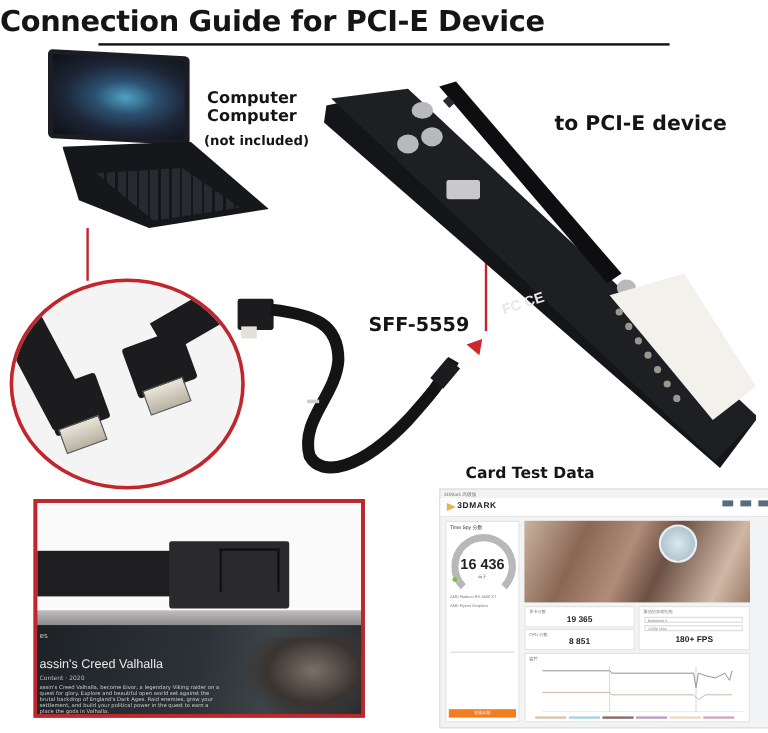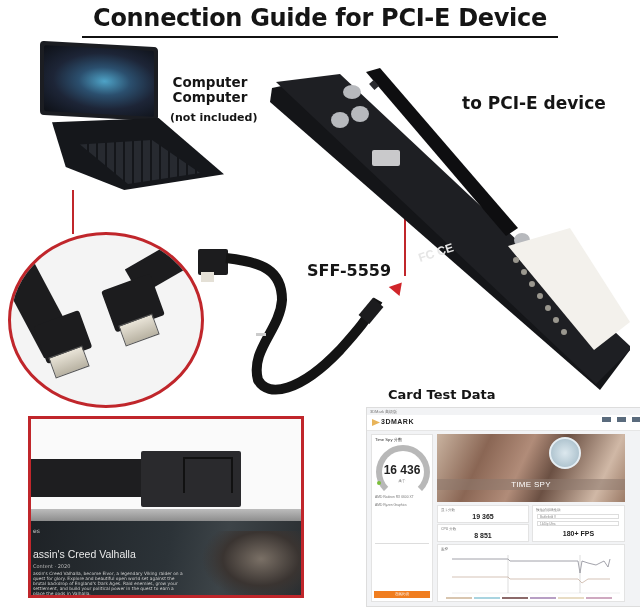--- a/index.html
+++ b/index.html
@@ -1,18 +1,18 @@
 <!DOCTYPE html>
 <html><head>
 <meta charset="utf-8">
 <style>
   *{box-sizing:border-box;margin:0;padding:0}
   body{width:640px;height:611px;background:#ffffff;position:relative;overflow:hidden;font-family:"DejaVu Sans","Liberation Sans",sans-serif;color:#1a1a1a}
   .abs{position:absolute}
-  .title{left:0;top:4px;width:640px;text-align:center;font-size:24px;font-weight:bold;letter-spacing:-0.3px;color:#151515}
+  .title{left:0;top:4px;width:640px;text-align:left;font-size:24px;font-weight:bold;letter-spacing:-0.3px;color:#151515}
   .title-rule{left:82px;top:36px;width:476px;height:2px;background:#111}
   .lbl{font-weight:bold;color:#151515;white-space:nowrap}
   .lbl-oculink{left:170px;top:75px;font-size:13.5px;line-height:15px;text-align:center;width:80px}
   .lbl-oculink .sub{font-size:11px;font-weight:bold;display:block;margin-top:5px}
   .lbl-pcie{left:462px;top:93px;font-size:17px}
   .lbl-sff{left:307px;top:261px;font-size:16px}
   .lbl-card{left:388px;top:387px;font-size:13px}
 
   
   .laptop-screen{left:40px;top:44px;width:118px;height:74px;background:#1b1d22;border-radius:4px;transform:skewY(3deg);padding:4px}
@@ -183,21 +183,20 @@
     <div class="dm-score">16 436</div>
     <div class="dm-score-lbl">高于</div>
     <div class="dm-small" style="top:60px">AMD Radeon RX 6600 XT</div>
     <div class="dm-small" style="top:68px">AMD Ryzen Graphics</div>
     <div class="abs" style="left:3px;top:108px;width:54px;height:1px;background:#ddd"></div>
     <div class="dm-btn">在线比较</div>
   </div>
 
   <div class="dm-hero">
     <div class="dm-hero-orb"></div>
-    <div class="dm-hero-text">TIME SPY</div>
   </div>
 
   <div class="dm-card" style="left:70px;top:97px;width:92px;height:18px">
     <div class="k">显卡分数</div>
     <div class="v" style="top:7px">19 365</div>
   </div>
   <div class="dm-card" style="left:70px;top:116px;width:92px;height:18px">
     <div class="k">CPU 分数</div>
     <div class="v" style="top:7px">8 851</div>
   </div>

